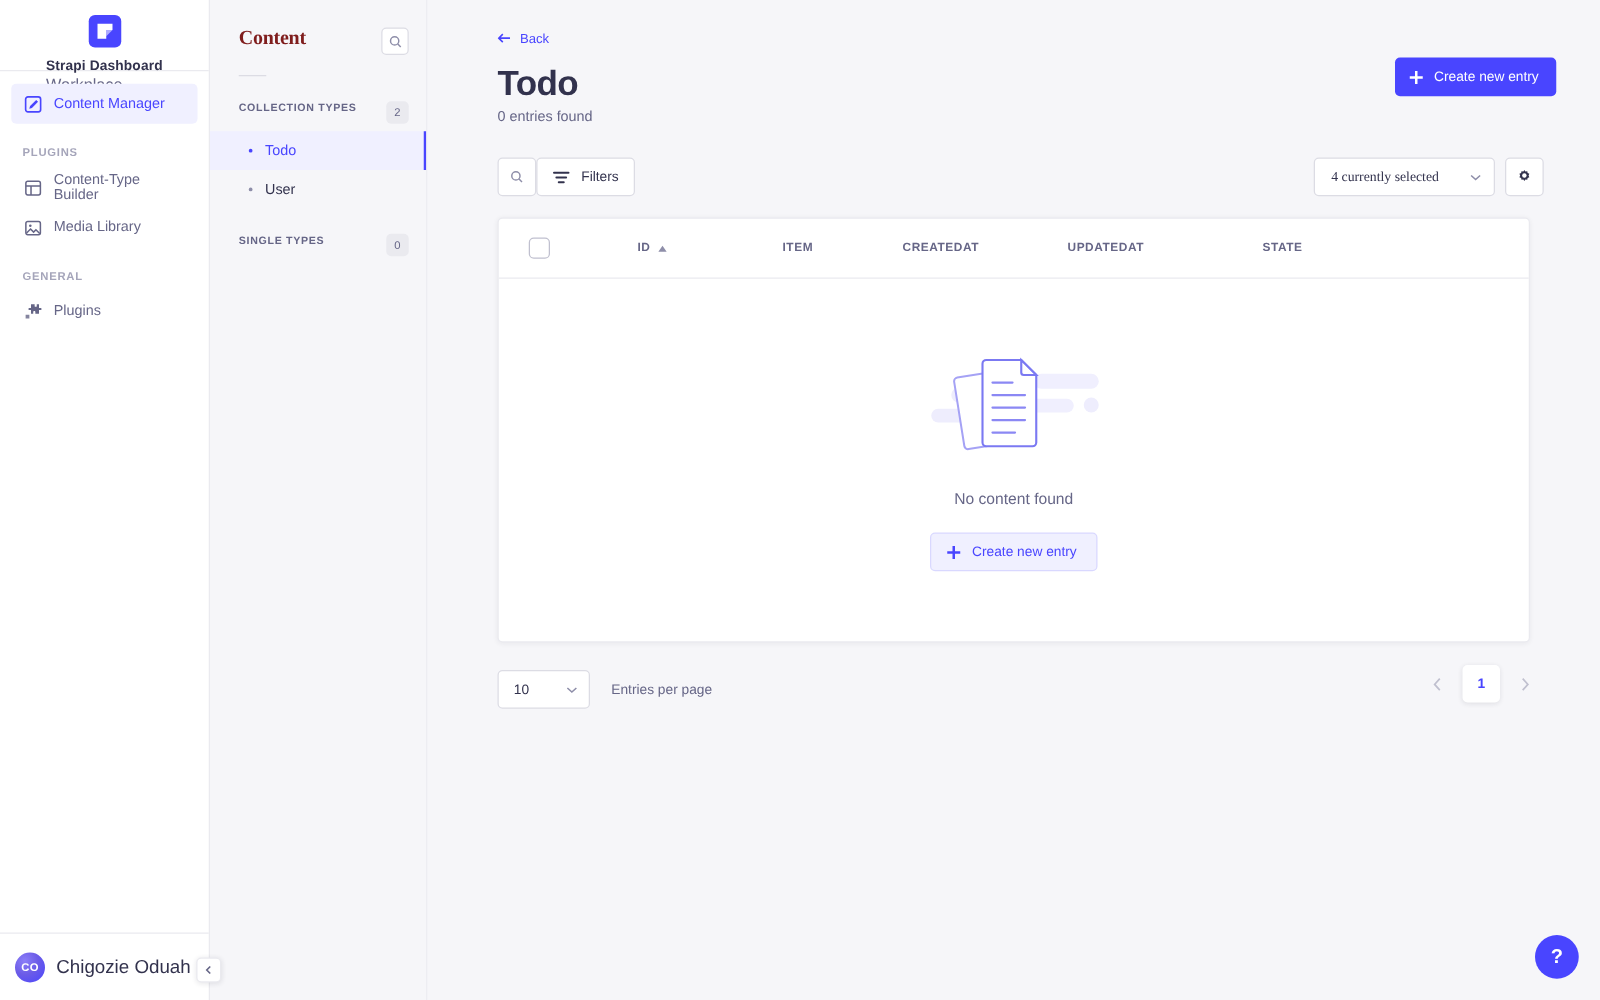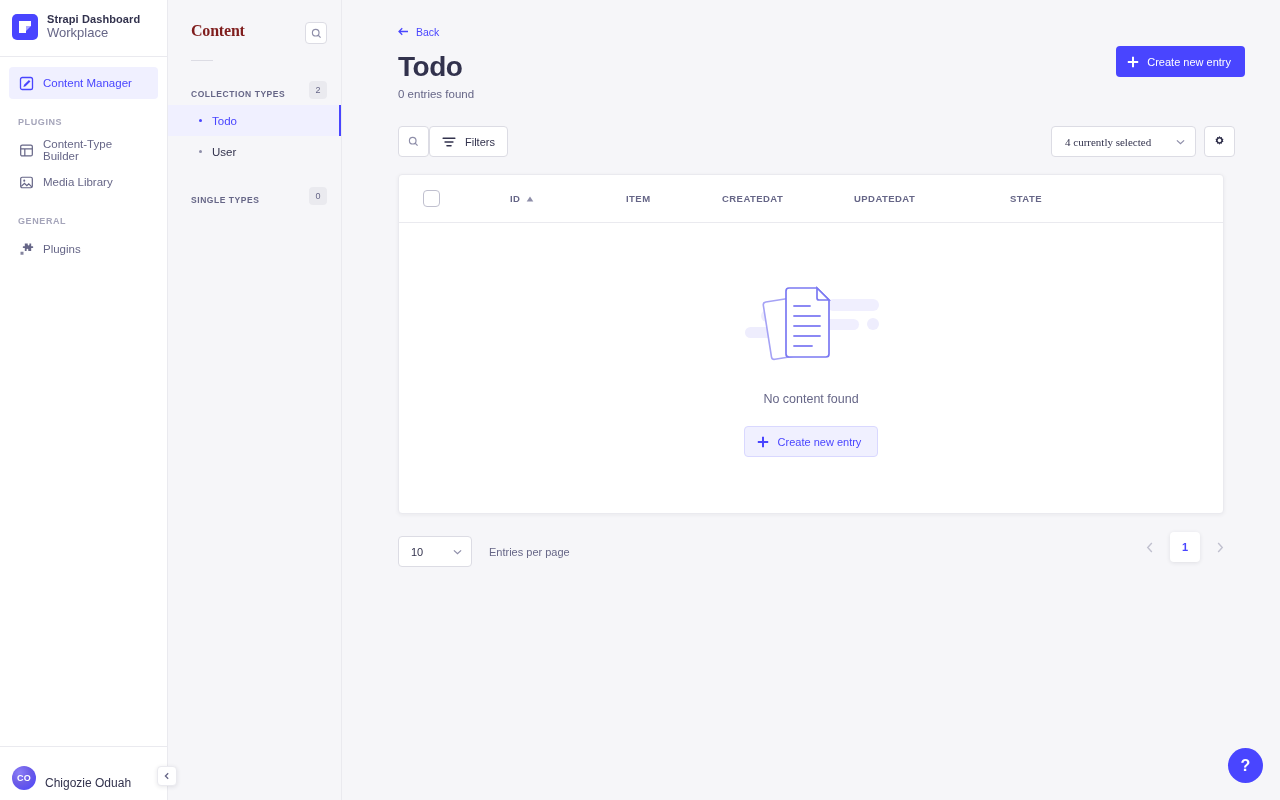--- a/index.html
+++ b/index.html
@@ -27,20 +27,21 @@
     flex: 0 0 168px;
   }
 
   .brand {
     display: flex;
     align-items: center;
     gap: 9px;
     padding: 12px 12px 14px 12px;
     border-bottom: 1px solid #eaeaef;
     height: 57px;
+    flex-direction: column;
   }
   .brand-logo {
     width: 26px; height: 26px;
     border-radius: 5px;
     background: #4945ff;
     position: relative;
     flex: 0 0 26px;
   }
   .brand-logo svg { position: absolute; top: 5px; left: 5px; }
   .brand-text { display: flex; flex-direction: column; line-height: 1.15; }
@@ -73,34 +74,34 @@
   }
   .nav-group { padding: 0 9px; }
   .nav-group .nav-item { color: #666687; }
 
   .sidebar-spacer { flex: 1; }
 
   .user-box {
     border-top: 1px solid #eaeaef;
     padding: 10px 12px;
     display: flex;
-    align-items: flex-end;
+    align-items: center;
     gap: 9px;
     height: 54px;
     cursor: pointer;
     position: relative;
   }
   .avatar {
     width: 24px; height: 24px; border-radius: 50%;
     background: radial-gradient(circle at 32% 28%, #8b7ef8 0%, #6c5ce7 45%, #4945ff 100%);
     color: #fff; font-size: 9px; font-weight: 700;
     display: flex; align-items: center; justify-content: center;
     flex: 0 0 24px; letter-spacing: .3px;
   }
-  .user-name { font-size: 12px; color: #32324d; white-space: nowrap; overflow: hidden; }
+  .user-name { font-size: 15px; color: #32324d; white-space: nowrap; overflow: hidden; }
 
   .collapse-btn {
     position: absolute;
     right: -10px;
     top: 19px;
     width: 20px; height: 20px;
     border-radius: 4px;
     background: #fff;
     border: 1px solid #eaeaef;
     box-shadow: 0 1px 4px rgba(33,33,52,0.1);
@@ -131,21 +132,21 @@
     background: #fff;
     border-radius: 4px;
     display: flex; align-items: center; justify-content: center;
     cursor: pointer;
     flex: 0 0 22px;
   }
   .ct-divider { width: 22px; height: 1px; background: #dcdce4; margin: 16px 0 0 23px; }
 
   .ct-section {
     display: flex;
-    align-items: flex-end;
+    align-items: flex-start;
     justify-content: space-between;
     padding: 0 14px 0 23px;
     margin-top: 20px;
   }
   .ct-section-label {
     font-size: 8.5px; font-weight: 700; letter-spacing: .55px; color: #666687;
   }
   .ct-badge {
     min-width: 18px; height: 18px;
     background: #eaeaef;

